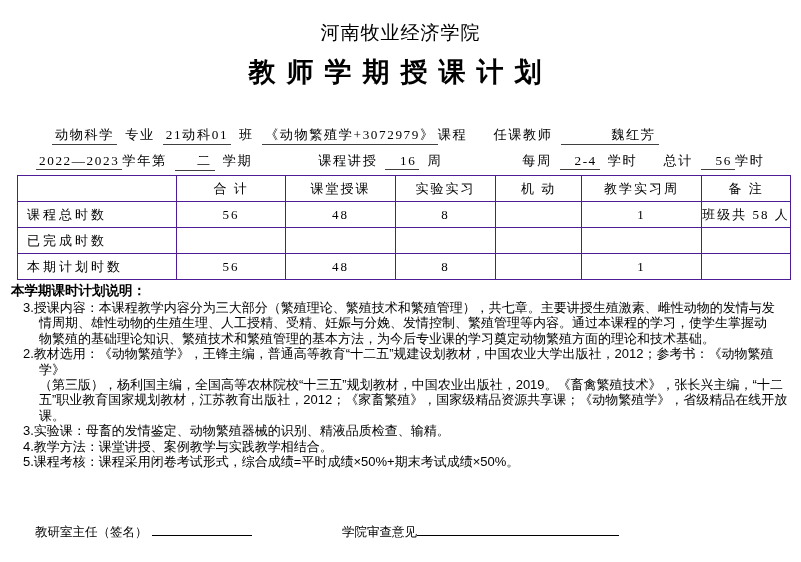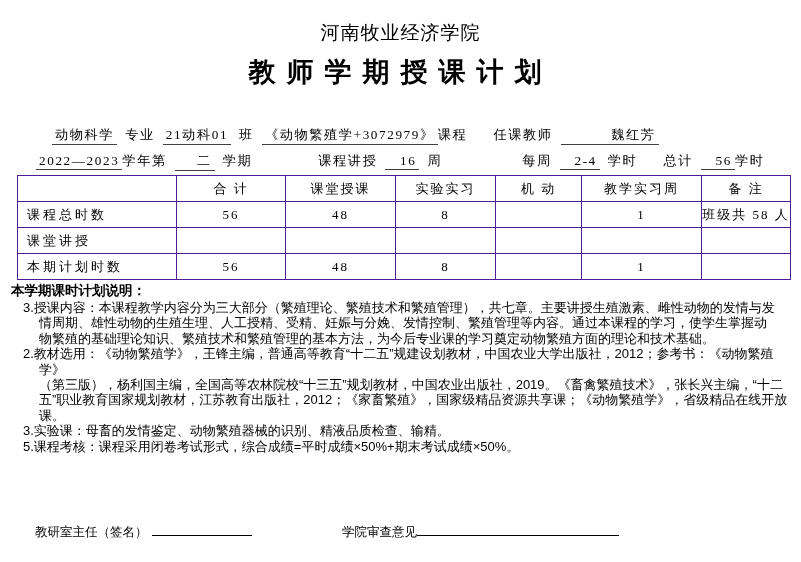--- a/index.html
+++ b/index.html
@@ -189,21 +189,21 @@
       <tr>
         <td class="rowhead">课程总时数</td>
         <td>56</td>
         <td>48</td>
         <td>8</td>
         <td></td>
         <td>1</td>
         <td>班级共 58 人</td>
       </tr>
       <tr>
-        <td class="rowhead">课堂讲授</td>
+        <td class="rowhead">已完成时数</td>
         <td></td>
         <td></td>
         <td></td>
         <td></td>
         <td></td>
         <td></td>
       </tr>
       <tr>
         <td class="rowhead">本期计划时数</td>
         <td>56</td>
@@ -223,20 +223,23 @@
       <span class="cont">情周期、雄性动物的生殖生理、人工授精、受精、妊娠与分娩、发情控制、繁殖管理等内容。通过本课程的学习，使学生掌握动</span>
       <span class="cont">物繁殖的基础理论知识、繁殖技术和繁殖管理的基本方法，为今后专业课的学习奠定动物繁殖方面的理论和技术基础。</span>
     </span>
     <span class="note-item">
       <span>2.教材选用：</span><span>《动物繁殖学》，王锋主编，普通高等教育“十二五”规建设划教材，中国农业大学出版社，2012；参考书：《动物繁殖学》</span>
       <span class="cont">（第三版），杨利国主编，全国高等农林院校“十三五”规划教材，中国农业出版社，2019。《畜禽繁殖技术》，张长兴主编，“十二</span>
       <span class="cont">五”职业教育国家规划教材，江苏教育出版社，2012；《家畜繁殖》，国家级精品资源共享课；《动物繁殖学》，省级精品在线开放课。</span>
     </span>
     <span class="note-item">
       <span>3.实验课：</span><span>母畜的发情鉴定、动物繁殖器械的识别、精液品质检查、输精。</span>
+    </span>
+    <span class="note-item">
+      <span>4.教学方法：</span><span>课堂讲授、案例教学与实践教学相结合。</span>
     </span>
     <span class="note-item">
       <span>5.课程考核：</span><span>课程采用闭卷考试形式，综合成绩=平时成绩×50%+期末考试成绩×50%。</span>
     </span>
   </div>
 
   <div class="footer">
     <div class="sign-left">
       <span>教研室主任（签名）</span><span class="sign-line line-short"></span>
     </div>

